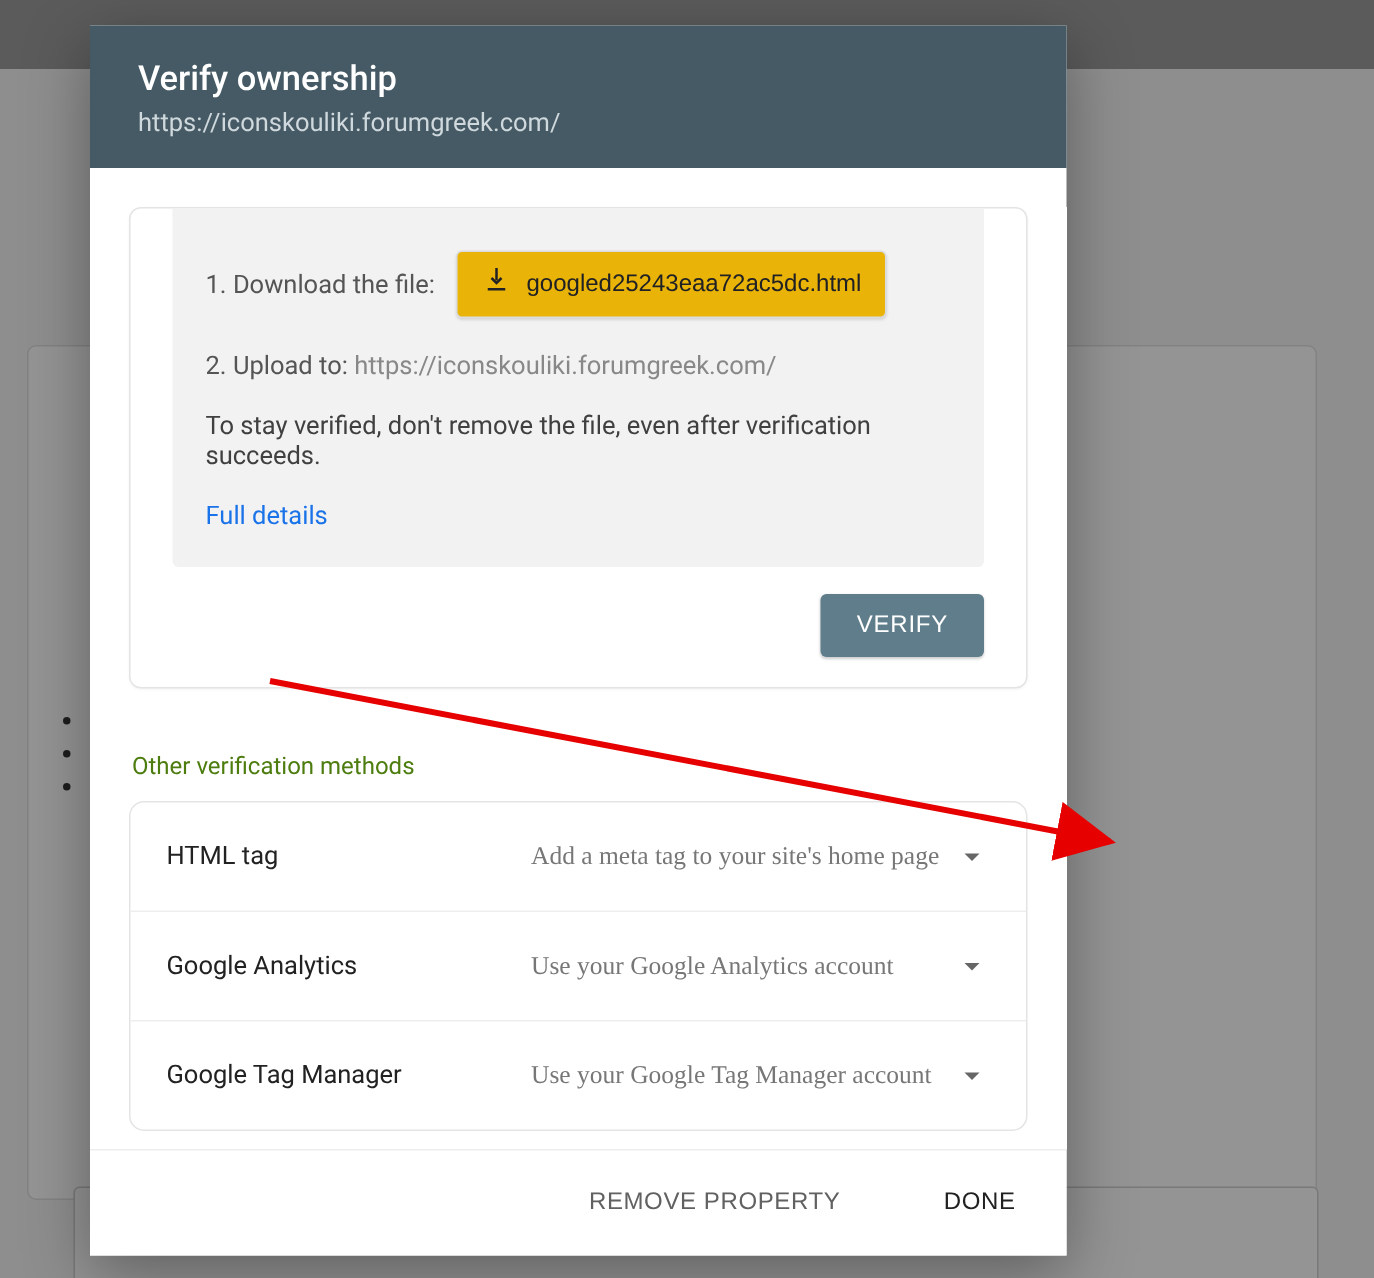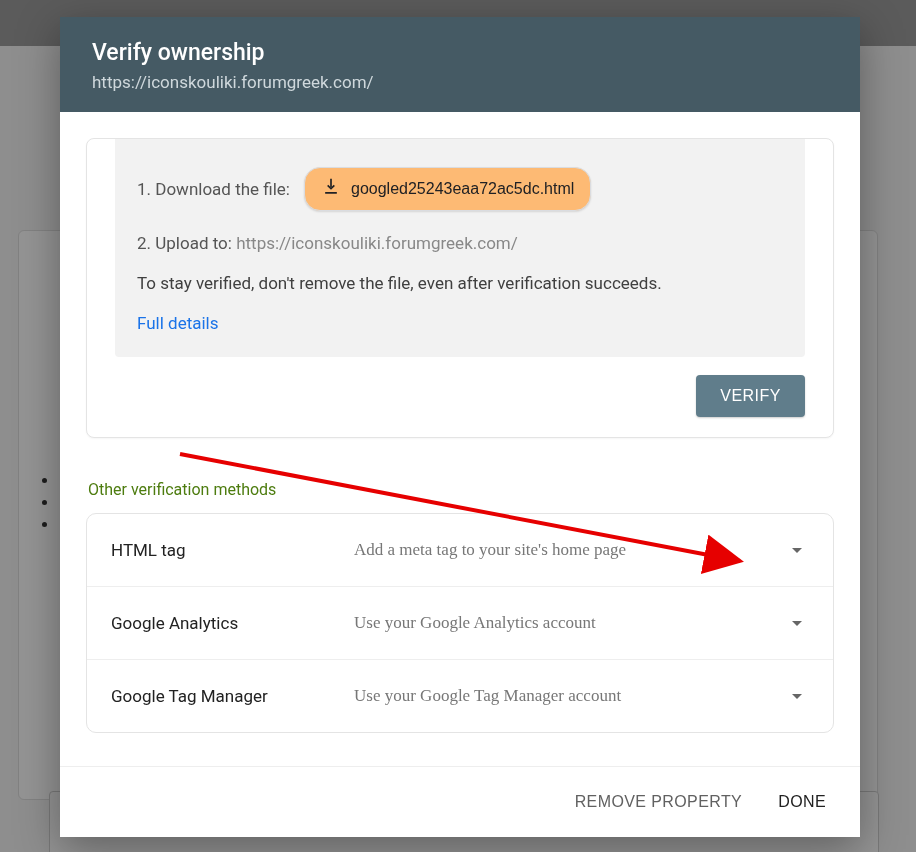--- a/index.html
+++ b/index.html
@@ -6,56 +6,56 @@
   html, body { width: 916px; height: 852px; overflow: hidden; font-family: Roboto, Arial, sans-serif; }
   .backdrop { position: absolute; inset: 0; background: #f5f5f5; }
   .backdrop-bar { position: absolute; left: 0; right: 0; top: 0; height: 46px; background: #9e9e9e; }
   .backdrop-card { position: absolute; left: 18px; top: 230px; width: 860px; height: 570px; background: #fff; border: 1px solid #e0e0e0; border-radius: 6px; }
   .backdrop-card ul { list-style: disc; margin: 240px 0 0 40px; color: #333; }
   .backdrop-card ul li { height: 22px; }
   .backdrop-field { position: absolute; left: 30px; top: 560px; width: 830px; height: 68px; border: 1px solid #d0d0d0; border-radius: 4px; background: #fff; }
 
   .overlay { position: absolute; inset: 0; background: rgba(0,0,0,0.42); }
 
-  .dialog { position: absolute; left: 60px; top: 17px; width: 800px; height: 820px; background: #fff; box-shadow: 0 12px 40px rgba(0,0,0,0.35); display: flex; flex-direction: column; }
+  .dialog { position: absolute; left: 60px; top: 17px; width: 651px; height: 820px; background: #fff; box-shadow: 0 12px 40px rgba(0,0,0,0.35); display: flex; flex-direction: column; }
   .dialog-header { background: #455a64; color: #fff; padding: 22px 32px 20px; }
   .dialog-title { font-size: 23px; font-weight: 500; margin-bottom: 6px; }
   .dialog-subtitle { font-size: 17px; color: #cfd8dc; font-weight: 400; }
 
   .dialog-body-wrap { position: relative; flex: 1; display: flex; min-height: 0; margin-top: 26px; }
   .dialog-body { flex: 1; padding: 0 26px 0 26px; overflow-y: scroll; background: #fff; }
   
   .dialog-body::-webkit-scrollbar { width: 18px; }
   .dialog-body::-webkit-scrollbar-track { background: #f1f1f1; }
   .dialog-body::-webkit-scrollbar-thumb { background: #bdbdbd; }
   .dialog-body::-webkit-scrollbar-button { height: 18px; background: #f1f1f1; }
 
   .recommended-card { background: #fff; border: 1px solid #e4e4e4; border-radius: 8px; margin-top: 0; padding: 0 0 20px 0; box-shadow: 0 1px 2px rgba(0,0,0,0.04); }
   .file-panel { background: #f2f2f2; margin: 0 28px 0 28px; padding: 28px 22px 24px 22px; border-radius: 0 0 4px 4px; }
   .step-row { display: flex; align-items: center; gap: 14px; margin-bottom: 22px; color: #555; font-size: 17px; }
   .step-row .num { color: #555; }
-  .download-btn { display: inline-flex; align-items: center; gap: 10px; background: #fdba74; border: 1px solid #dadce0; border-radius: 16px; padding: 9px 16px; font-size: 16px; color: #202124; box-shadow: 0 1px 2px rgba(0,0,0,0.12); cursor: pointer; font-weight: 500; }
+  .download-btn { display: inline-flex; align-items: center; gap: 10px; background: #eab308; border: 1px solid #dadce0; border-radius: 4px; padding: 9px 16px; font-size: 16px; color: #202124; box-shadow: 0 1px 2px rgba(0,0,0,0.12); cursor: pointer; font-weight: 500; }
   .download-btn svg { width: 20px; height: 20px; }
   .upload-line { color: #555; font-size: 17px; margin-bottom: 20px; }
   .upload-line .url { color: #888; }
   .note-line { color: #404040; font-size: 17px; margin-bottom: 20px; }
   .details-link { color: #1a73e8; font-size: 17px; cursor: pointer; }
   .verify-row { display: flex; justify-content: flex-end; padding: 18px 28px 0 0; }
   .verify-btn { background: #607d8b; color: #fff; border: none; border-radius: 4px; padding: 12px 24px; font-size: 16px; font-weight: 500; letter-spacing: 0.5px; cursor: pointer; box-shadow: 0 1px 2px rgba(0,0,0,0.2); }
 
   .section-label { color: #4d7c0f; font-size: 16px; margin: 42px 0 14px 2px; }
   .methods-card { border: 1px solid #e4e4e4; border-radius: 10px; overflow: hidden; background: #fff; }
   .method-row { display: flex; align-items: center; padding: 24px 24px; border-bottom: 1px solid #eee; cursor: pointer; gap: 8px; }
   .method-row:last-child { border-bottom: none; }
   .method-name { width: 235px; color: #222; font-size: 17px; }
   .method-desc { flex: 1; color: #777; font-size: 17px; font-family: Liberation Serif, serif; }
   .chev { width: 24px; height: 24px; color: #666; flex-shrink: 0; }
 
   .dialog-footer { display: flex; justify-content: flex-end; align-items: center; gap: 28px; padding: 18px 30px; border-top: 1px solid #eee; background: #fff; }
-  .footer-btn { background: none; border: none; font-size: 16px; font-weight: 500; letter-spacing: 0.4px; color: #616161; cursor: pointer; padding: 8px 4px; }
+  .footer-btn { background: none; border: none; font-size: 16px; font-weight: 500; letter-spacing: 0.4px; color: #616161; cursor: pointer; padding: 8px 4px; margin-left: 33px; }
   .footer-btn.primary { color: #212121; }
 
   .arrow-annot { position: absolute; pointer-events: none; }
 
   .spacer-bottom { height: 20px; }
 </style>
 </head>
 <body>
 
 <div class="backdrop">

